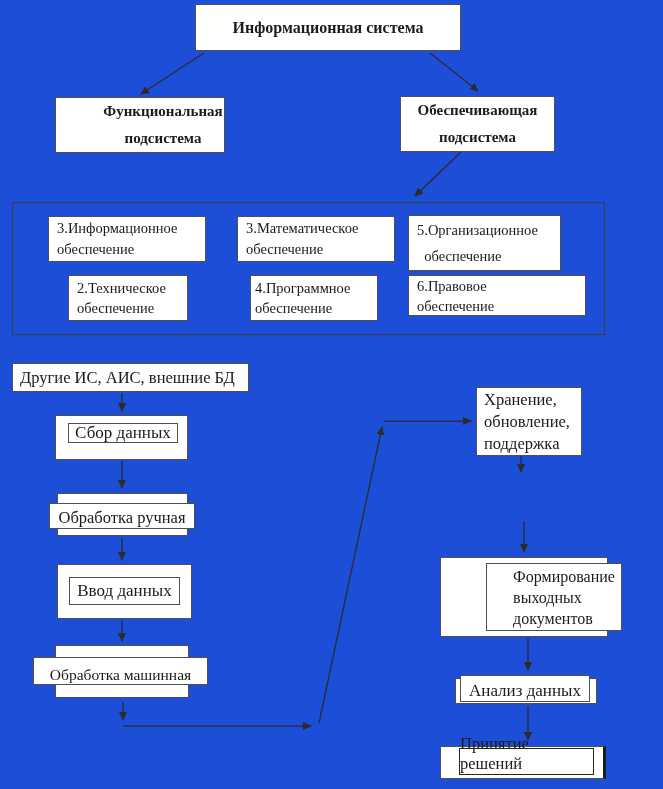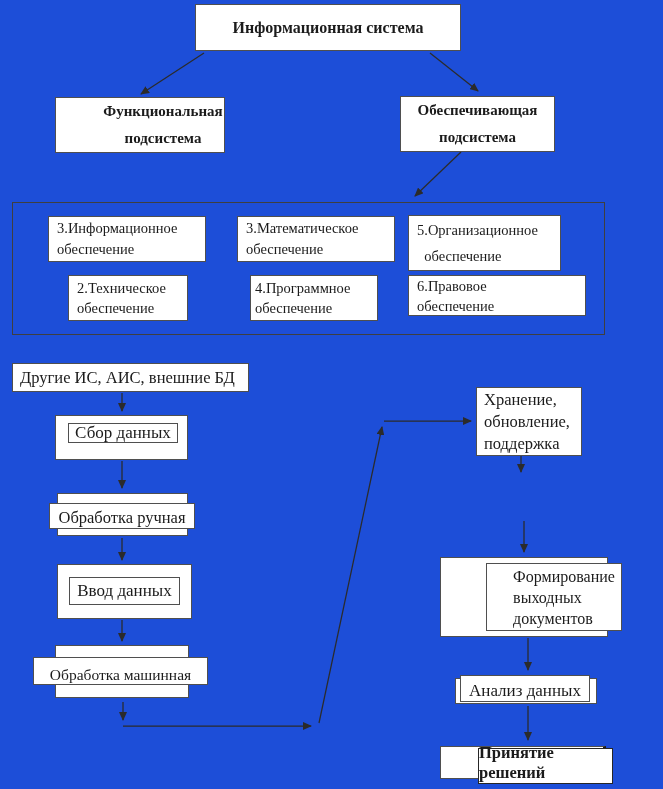--- a/index.html
+++ b/index.html
@@ -177,18 +177,18 @@
 
   <div class="wrap" style="left:455px;top:675px;width:145px;height:31px;">
     <div class="panel" style="left:0;top:3px;width:142px;height:26px;"></div>
     <div class="panel front" style="left:5px;top:0;width:130px;height:27px;font-size:17px;">
       <span class="lbl">Анализ данных</span>
     </div>
   </div>
 
   <div class="wrap" style="left:440px;top:745px;width:168px;height:36px;">
     <div class="panel" style="left:0;top:1px;width:166px;height:33px;border-right:3px solid #1b1b1b;"></div>
-    <div class="panel front" style="left:38px;top:3px;width:135px;height:36px;font-size:16.5px;border:1.8px solid #262626;font-weight:bold;">
+    <div class="panel front" style="left:19px;top:3px;width:135px;height:27px;font-size:16.5px;border:1.8px solid #262626;">
       <span class="lbl">Принятие решений</span>
     </div>
   </div>
 
 </div>
 
 </body></html>

